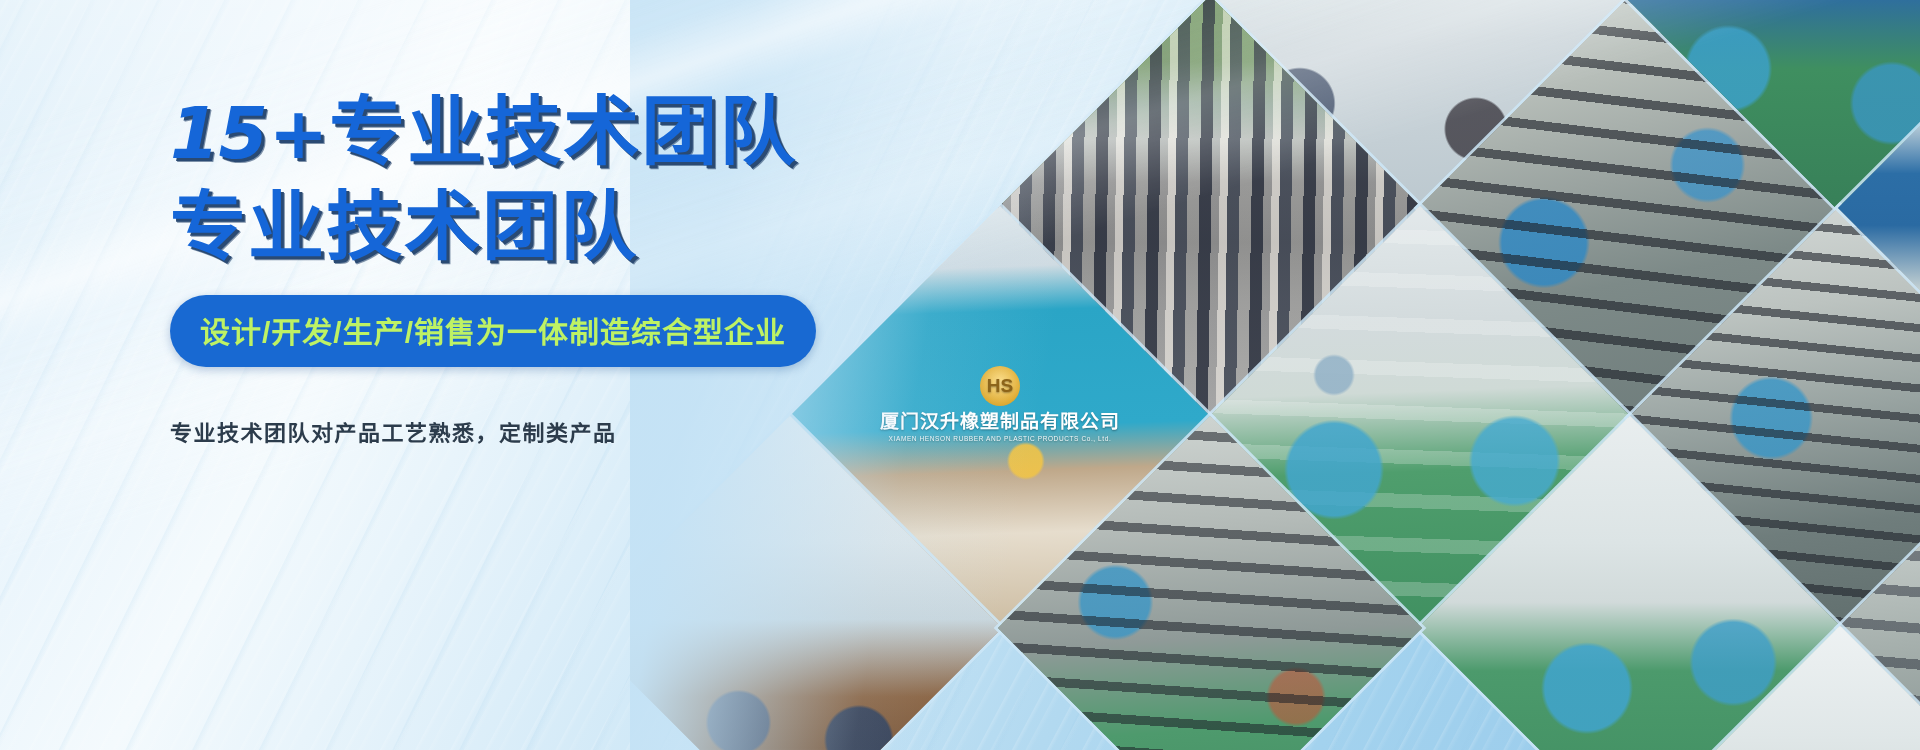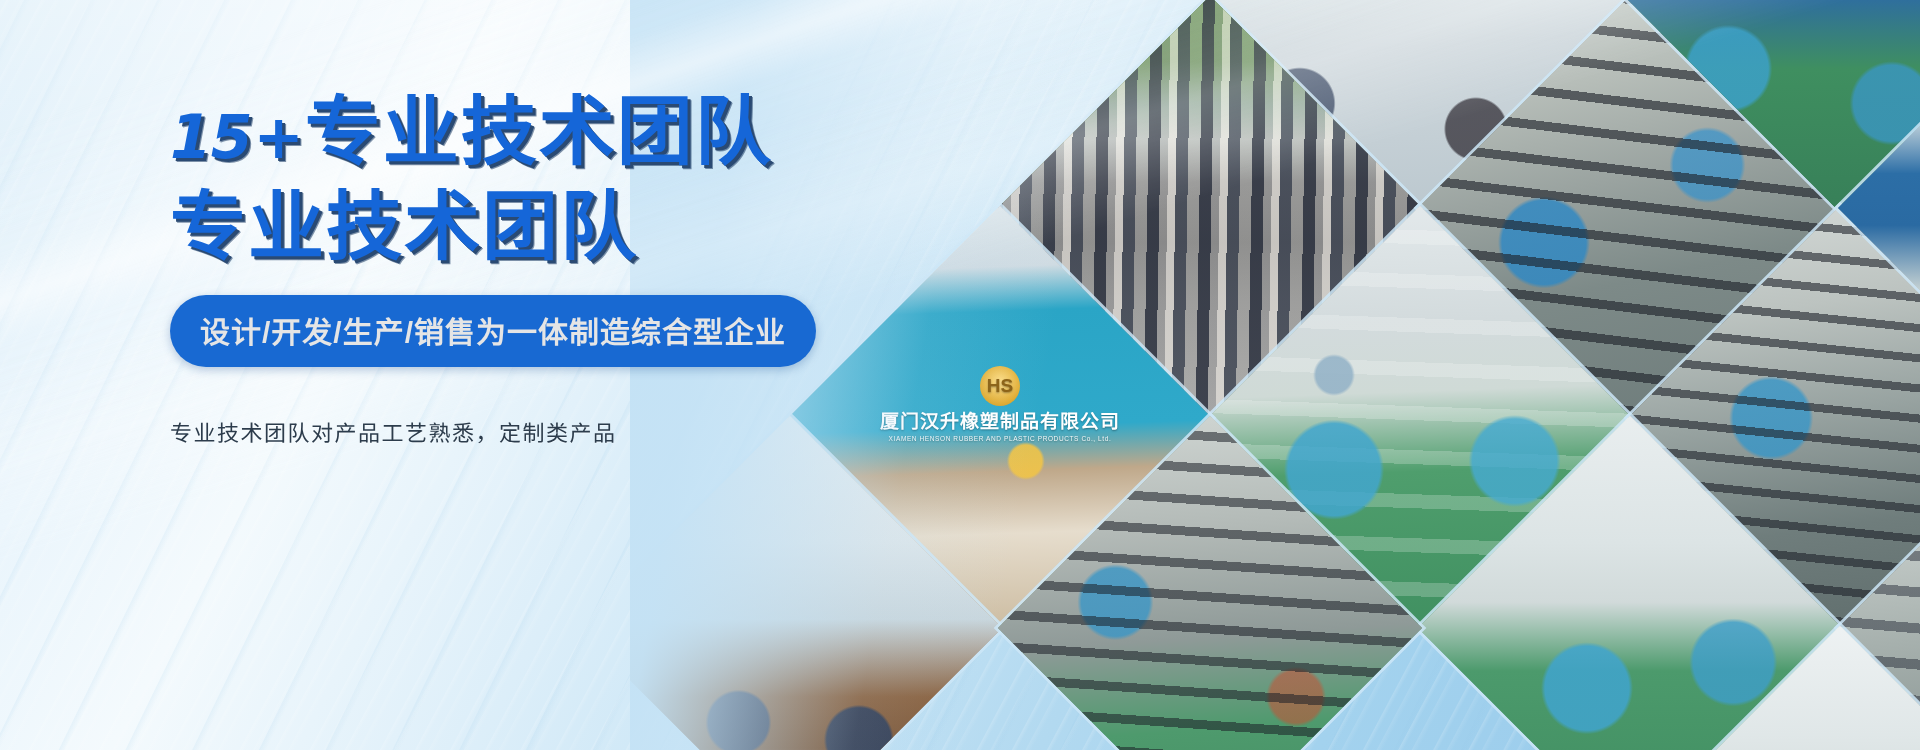--- a/index.html
+++ b/index.html
@@ -226,41 +226,41 @@
     font-family:"DejaVu Sans","Liberation Sans",sans-serif;
     font-weight:bold;color:#1566d8;
     font-size:76px;line-height:1.06;letter-spacing:2px;
     white-space:nowrap;
     text-shadow:
       3px 3px 0 #2a4a73,
       4px 4px 0 rgba(30,60,100,.55),
       0 0 1px rgba(255,255,255,.4);
   }
   .headline .num{
-    font-style:italic;font-size:60px;letter-spacing:-1px;
+    font-style:italic;font-size:71px;letter-spacing:-1px;
     margin-right:2px;
     text-align:center;
   }
   .headline-2{margin-top:14px;}
 
   .pill{
     display:inline-block;margin-top:28px;
-    background:#1869d2;color:#e5e5e5;border-radius:40px;
+    background:#1869d2;color:#bef264;border-radius:40px;
     padding:13px 30px 15px;
     font-size:30px;font-weight:bold;letter-spacing:1px;
     white-space:nowrap;
     box-shadow:0 3px 10px rgba(16,70,140,.28);
   }
 
   .para{
     margin-top:46px;color:#2c3c4c;
     font-size:22px;line-height:1.95;letter-spacing:1.5px;
     text-shadow:0 1px 1px rgba(255,255,255,.45);
   }
-  .para div{white-space:nowrap;}
+  .para div{white-space:nowrap;font-weight:bold;}
 </style>
 </head>
 <body>
 
 <div id="banner">
 
   <div class="streaks"></div>
   <div class="top-haze"></div>
 
   <div id="collage">

